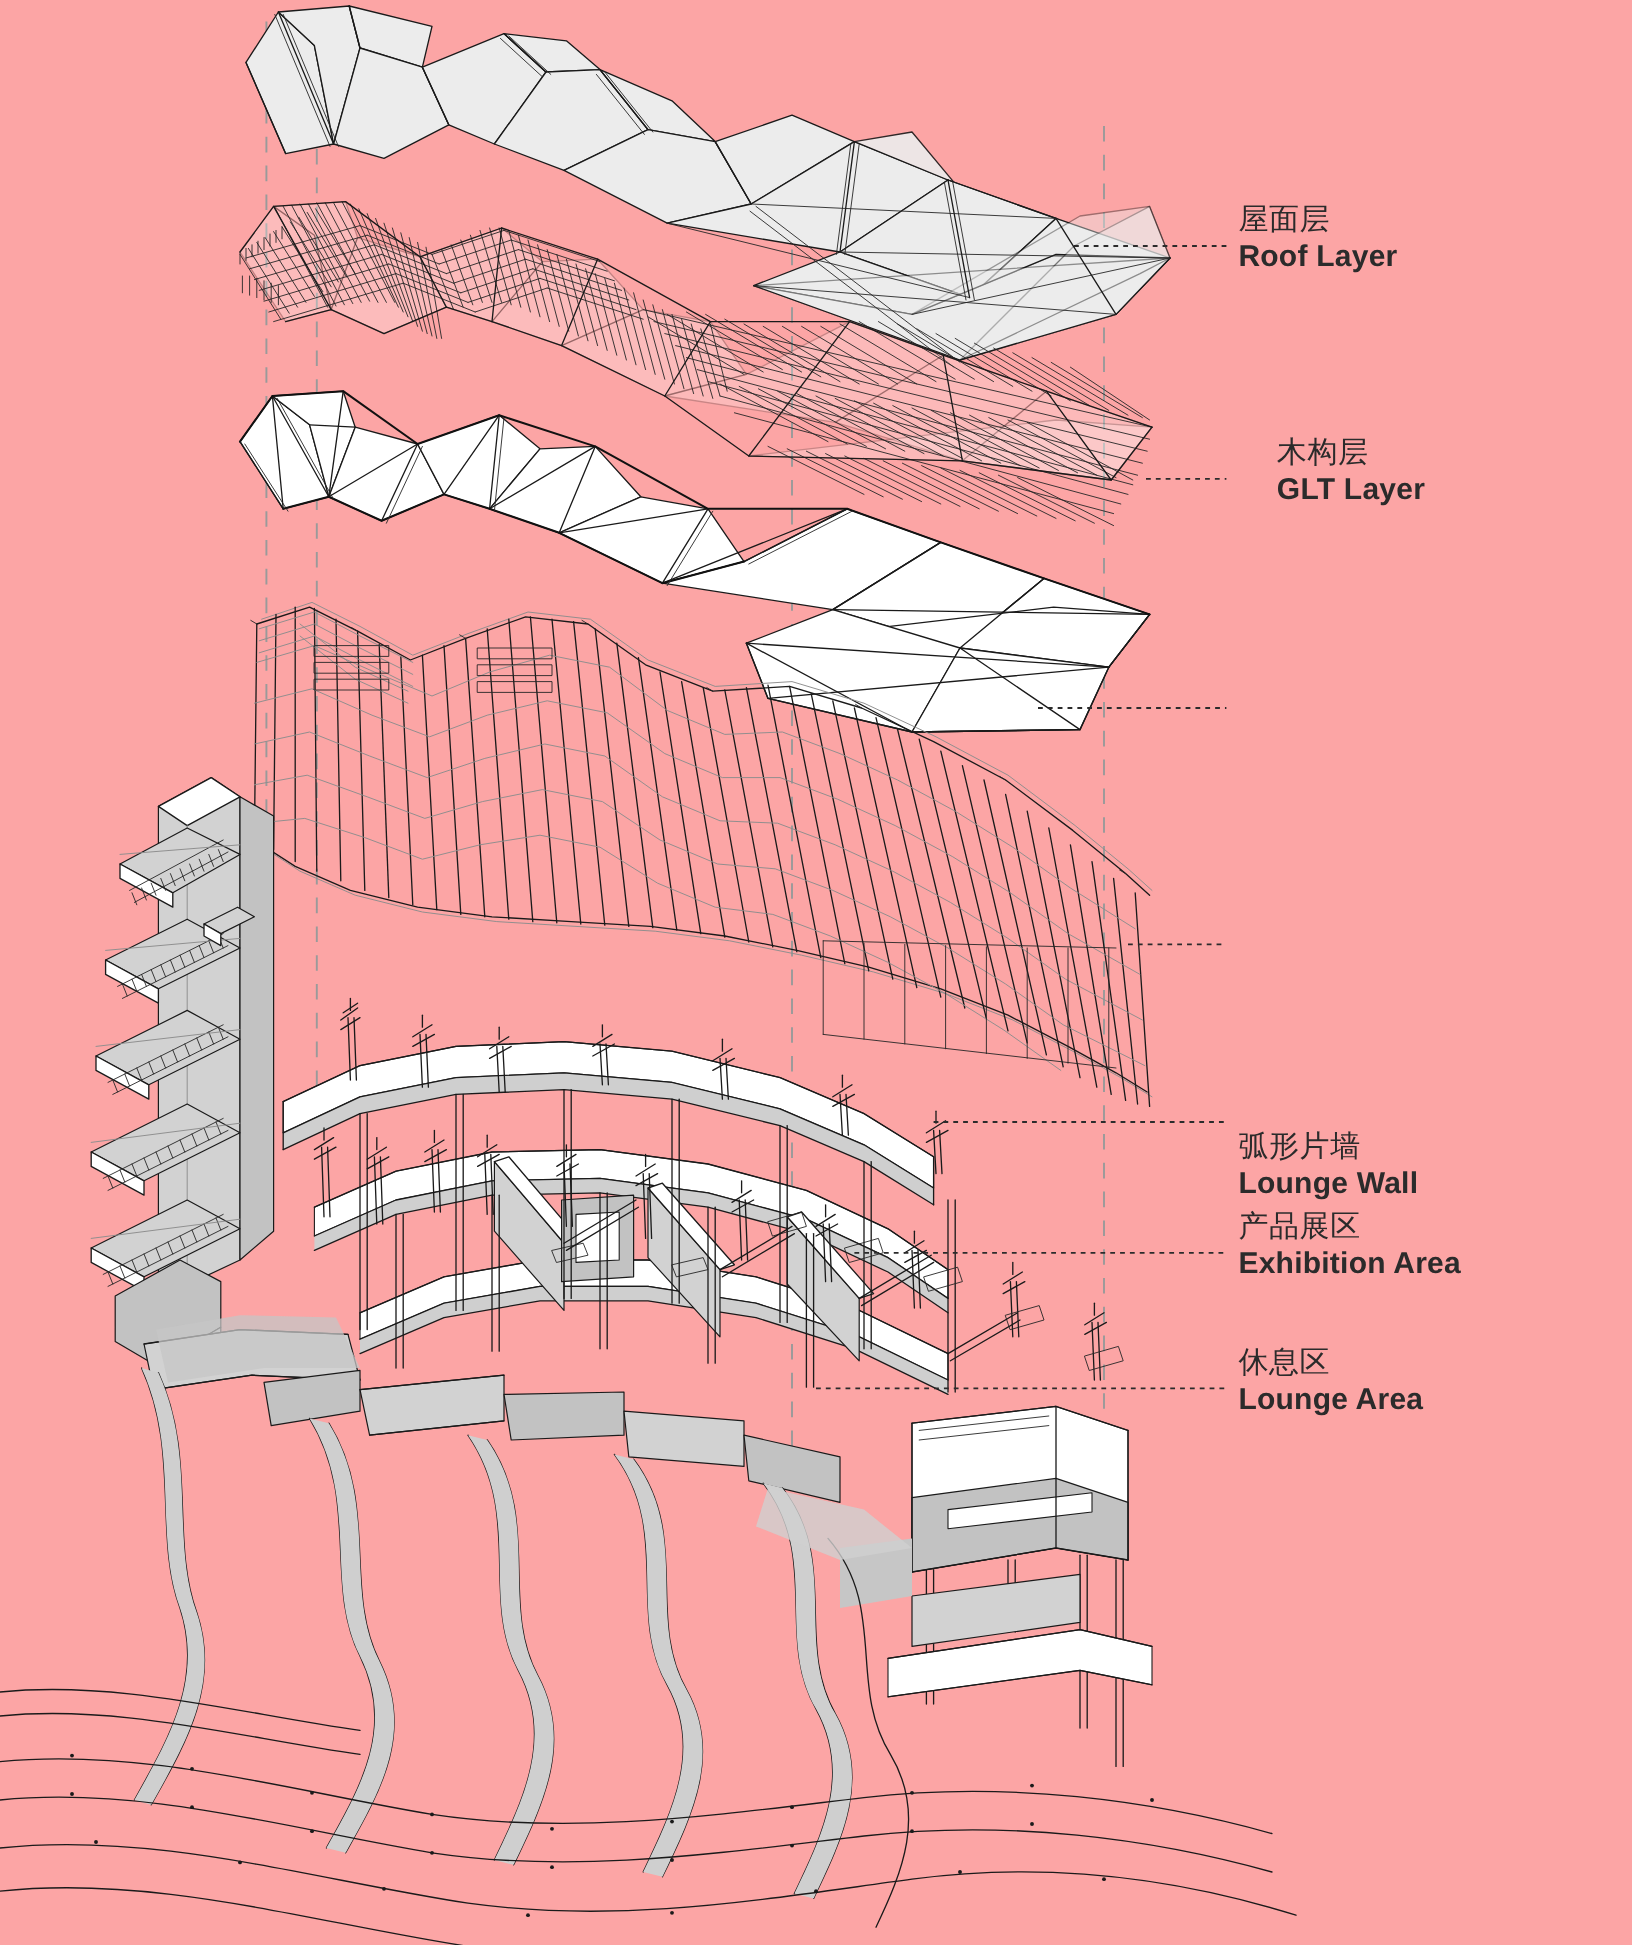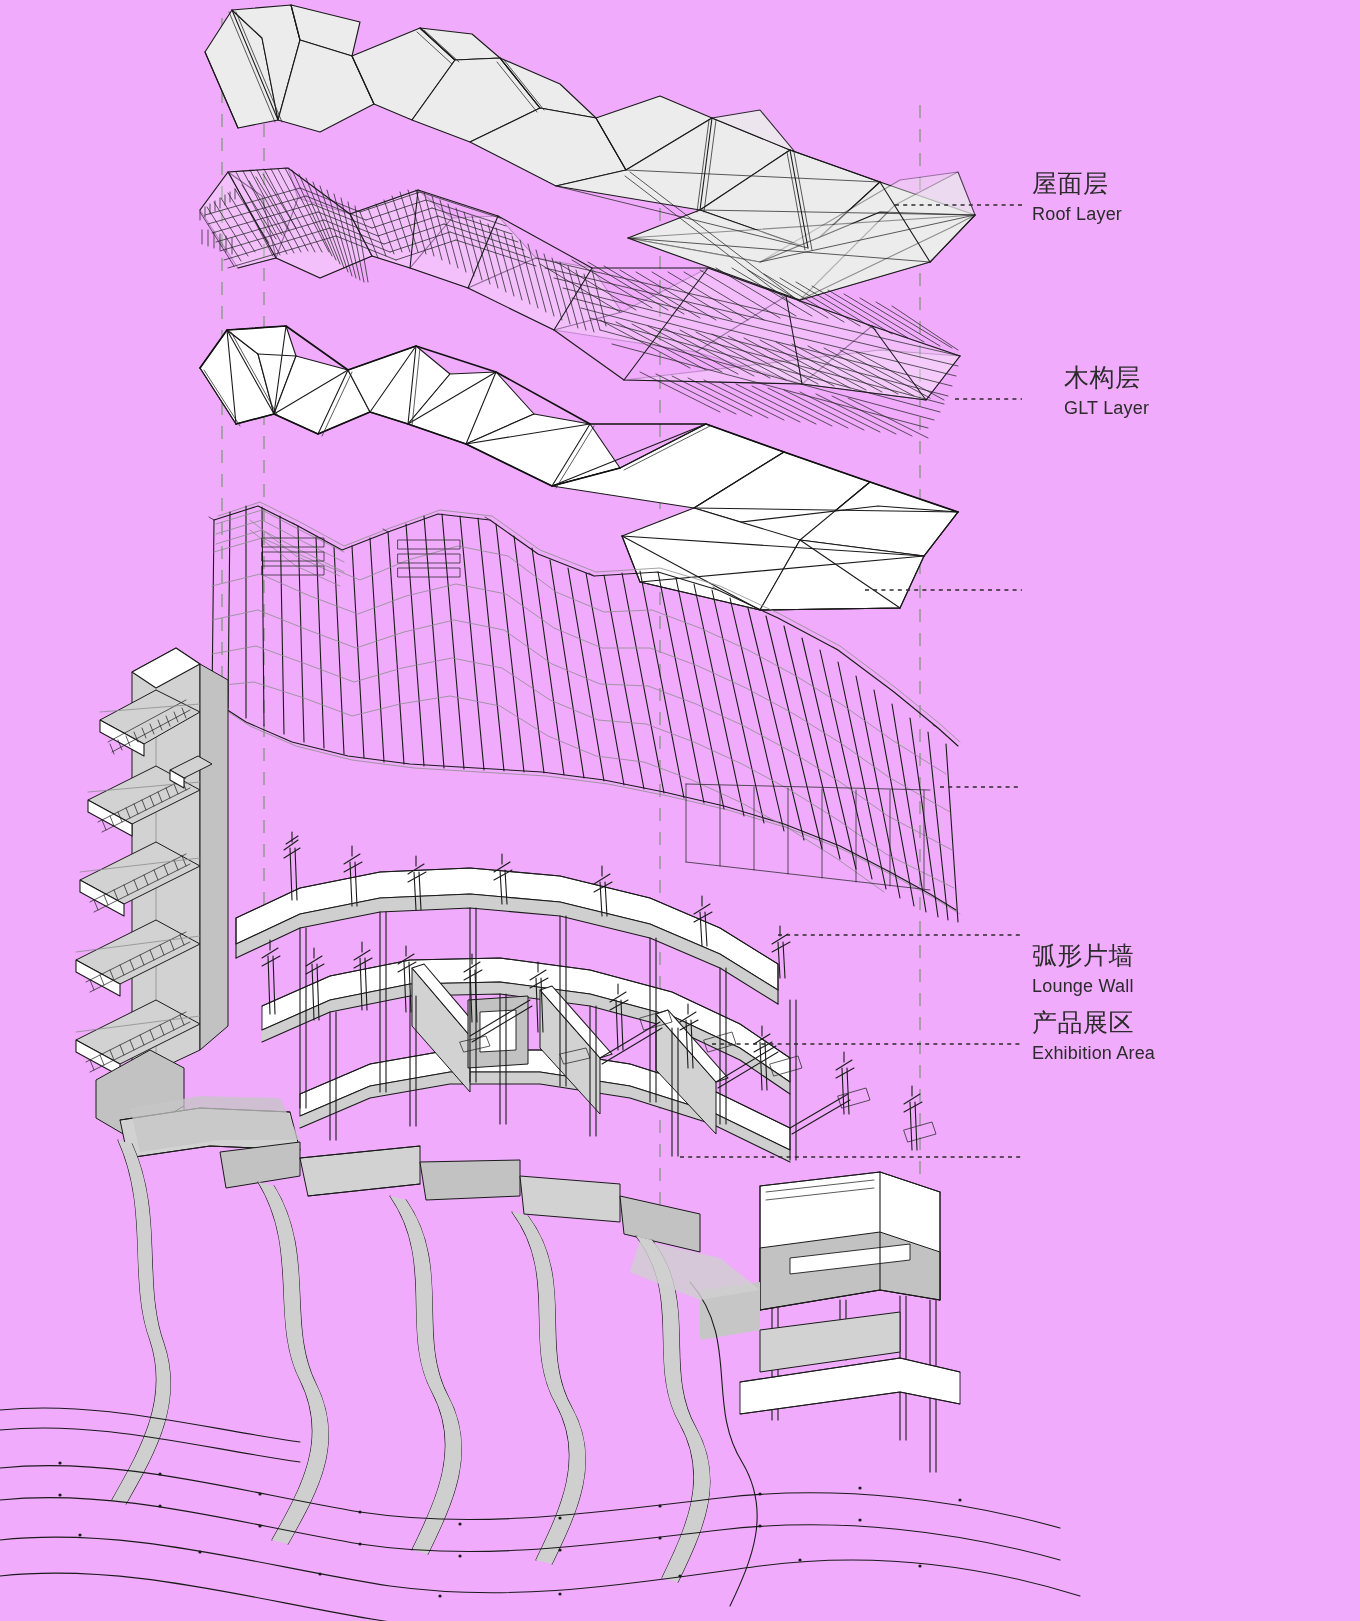--- a/index.html
+++ b/index.html
@@ -8,21 +8,21 @@
     padding: 0;
     background: #ffffff;
   }
   body {
     font-family: "Liberation Sans", "DejaVu Sans", sans-serif;
   }
   #stage {
     position: relative;
     width: 1360px;
     height: 1621px;
-    background: #f0abfc;
+    background: #fca5a5;
     overflow: hidden;
   }
   #drawing {
     position: absolute;
     left: 0;
     top: 0;
     width: 1360px;
     height: 1621px;
   }
   .lbl {
@@ -32,24 +32,24 @@
   }
   .lbl .cn {
     display: block;
     font-size: 25px;
     line-height: 31px;
     letter-spacing: 0.5px;
     font-weight: 400;
   }
   .lbl .en {
     display: block;
-    font-size: 18px;
+    font-size: 25px;
     line-height: 31px;
     letter-spacing: 0.2px;
-    font-weight: 400;
+    font-weight: 700;
   }
 </style>
 </head>
 <body>
 
 <div id="stage">
 
   <svg id="drawing" viewBox="0 0 1360 1621" xmlns="http://www.w3.org/2000/svg">
 
     <defs>
@@ -935,14 +935,18 @@
   <div class="lbl" style="left:1032px; top:940px;">
     <span class="cn">弧形片墙</span>
     <span class="en">Lounge Wall</span>
   </div>
 
   <div class="lbl" style="left:1032px; top:1007px;">
     <span class="cn">产品展区</span>
     <span class="en">Exhibition Area</span>
   </div>
 
+  <div class="lbl" style="left:1032px; top:1120px;">
+    <span class="cn">休息区</span>
+    <span class="en">Lounge Area</span>
+  </div>
 
 </div>
 
 </body></html>

